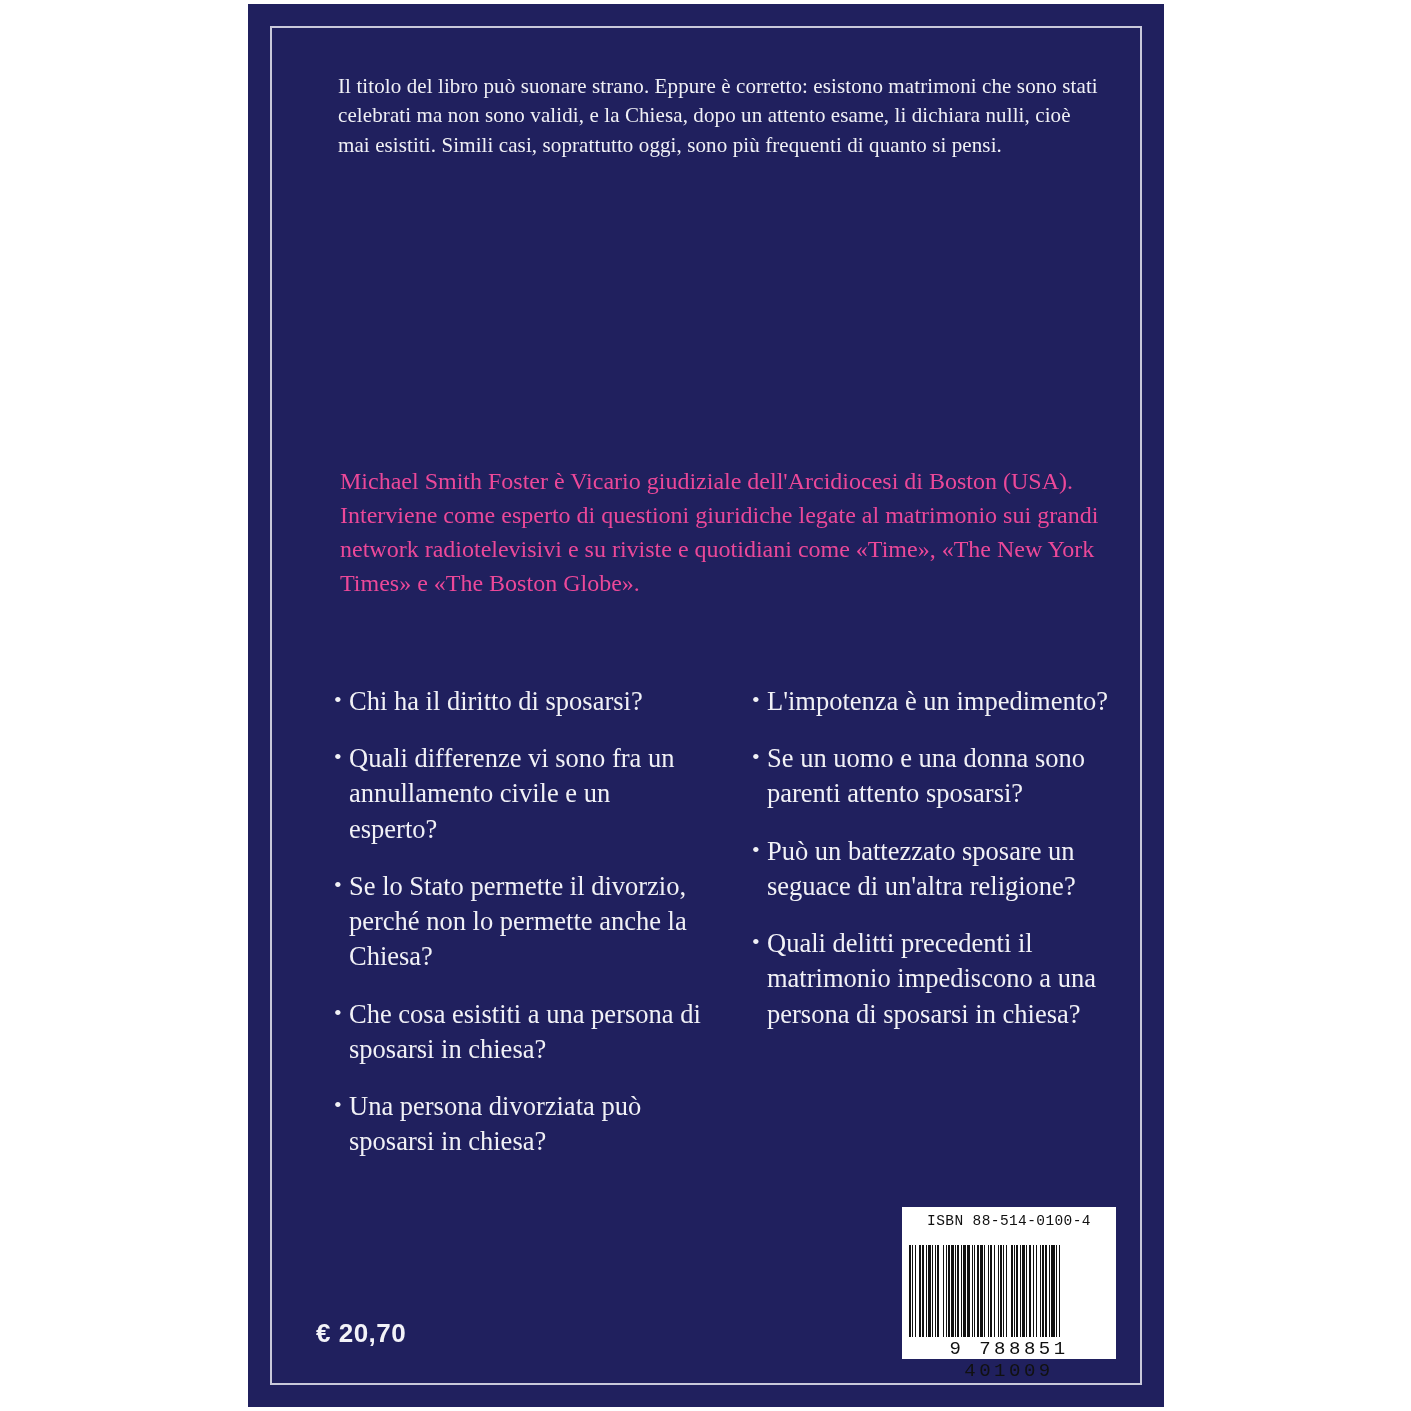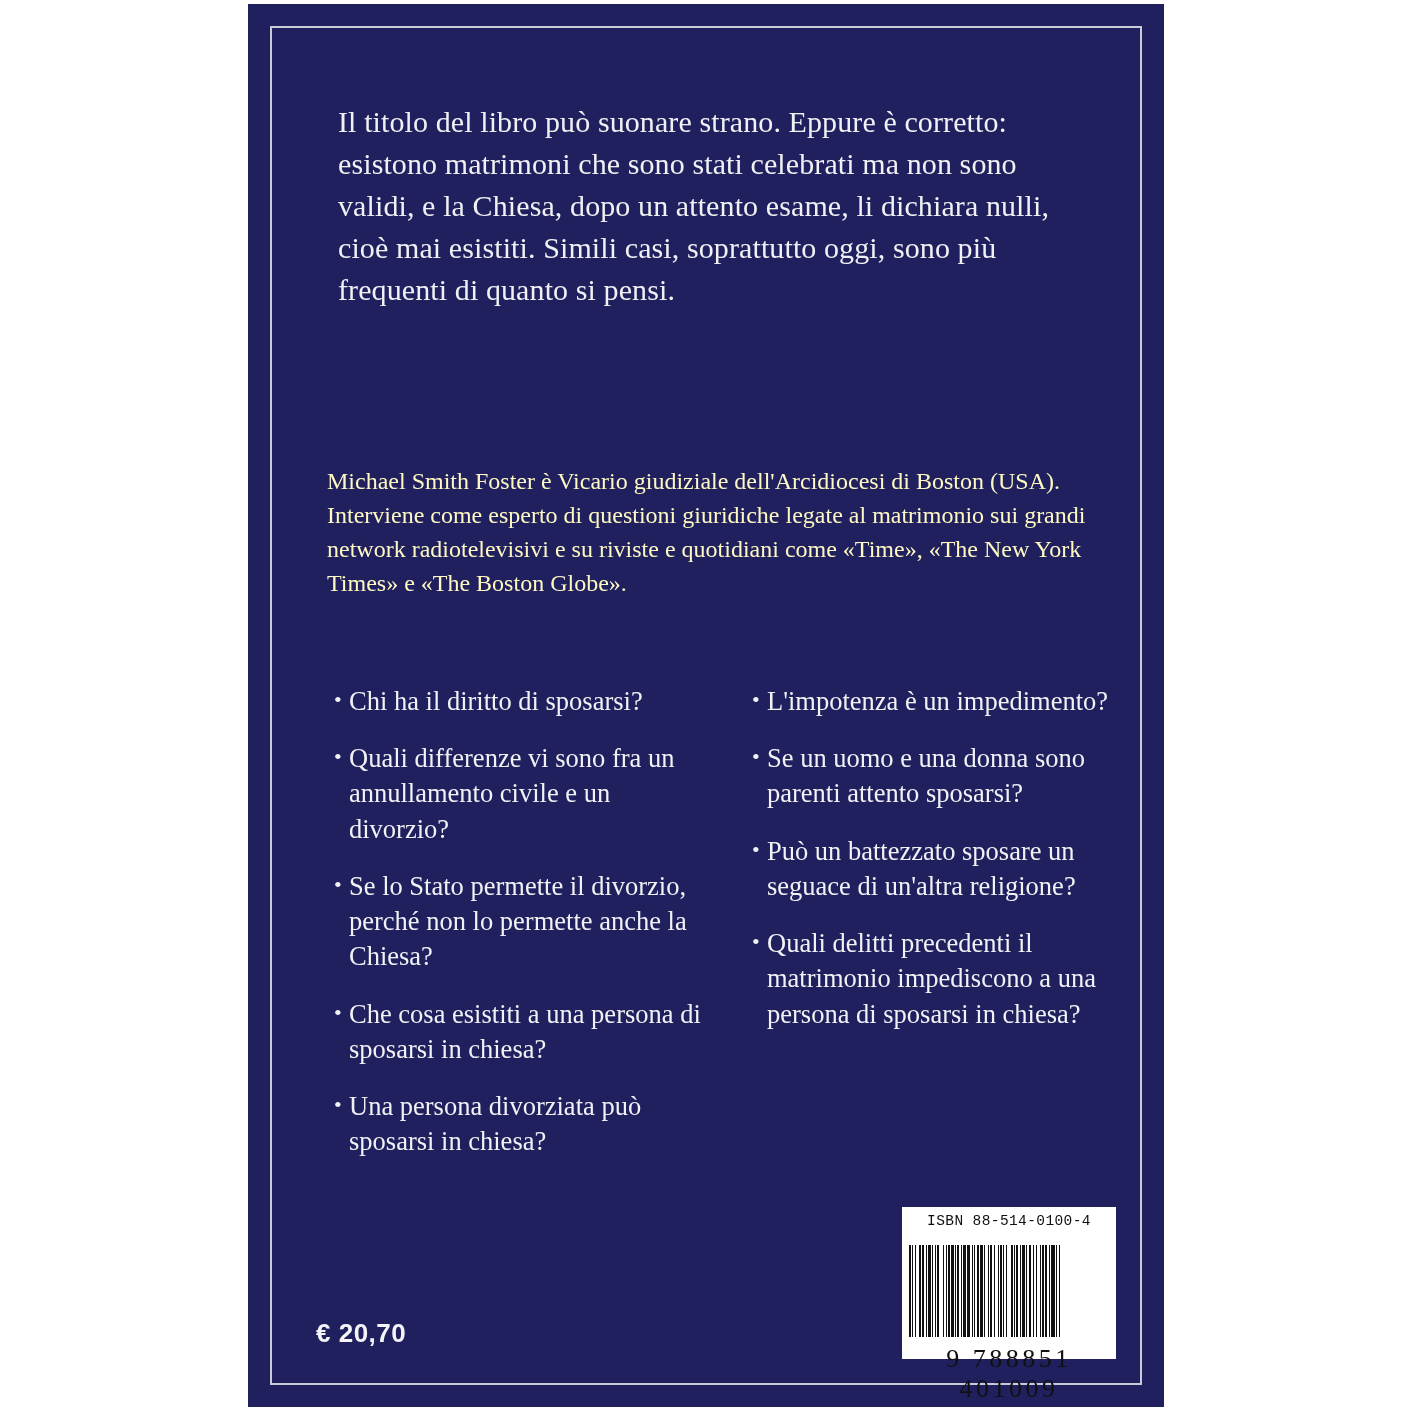--- a/index.html
+++ b/index.html
@@ -32,36 +32,36 @@
     position: absolute;
     left: 22px;
     top: 22px;
     right: 22px;
     bottom: 22px;
     border: 2px solid #c9c9da;
   }
   .blurb {
     position: absolute;
     left: 90px;
-    top: 97px;
+    top: 68px;
     width: 760px;
     color: #f0f0f5;
-    font-size: 30px;
+    font-size: 21px;
     line-height: 1.40;
     letter-spacing: 0.1px;
   }
   .blurb p {
     margin: 0;
   }
   .author-note {
     position: absolute;
-    left: 79px;
+    left: 92px;
     top: 460px;
     width: 770px;
-    color: #fef9c3;
+    color: #ec4899;
     font-size: 24px;
     line-height: 1.42;
   }
   .author-note p {
     margin: 0;
   }
   .questions {
     position: absolute;
     left: 86px;
     top: 680px;
@@ -123,25 +123,25 @@
     display: flex;
     align-items: stretch;
     gap: 0;
   }
   .bars span {
     display: block;
     height: 100%;
   }
   .barnum {
     text-align: center;
-    font-family: Liberation Serif, serif;
-    font-size: 26px;
+    font-family: Liberation Mono, monospace;
+    font-size: 19px;
     color: #111111;
     letter-spacing: 3.5px;
-    margin-top: 7px;
+    margin-top: 1px;
   }
 </style>
 </head>
 <body>
 
 <div class="page">
   <div class="cover">
     <div class="cover-frame"></div>
 
     <div class="blurb">
@@ -153,21 +153,21 @@
     </div>
 
     <div class="questions">
       <div class="qcol">
         <div class="qitem">
           <span class="qbullet">•</span>
           <span class="qtext">Chi ha il diritto di sposarsi?</span>
         </div>
         <div class="qitem">
           <span class="qbullet">•</span>
-          <span class="qtext">Quali differenze vi sono fra un annullamento civile e un divorzio?</span>
+          <span class="qtext">Quali differenze vi sono fra un annullamento civile e un esperto?</span>
         </div>
         <div class="qitem">
           <span class="qbullet">•</span>
           <span class="qtext">Se lo Stato permette il divorzio, perché non lo permette anche la Chiesa?</span>
         </div>
         <div class="qitem">
           <span class="qbullet">•</span>
           <span class="qtext">Che cosa esistiti a una persona di sposarsi in chiesa?</span>
         </div>
         <div class="qitem">

